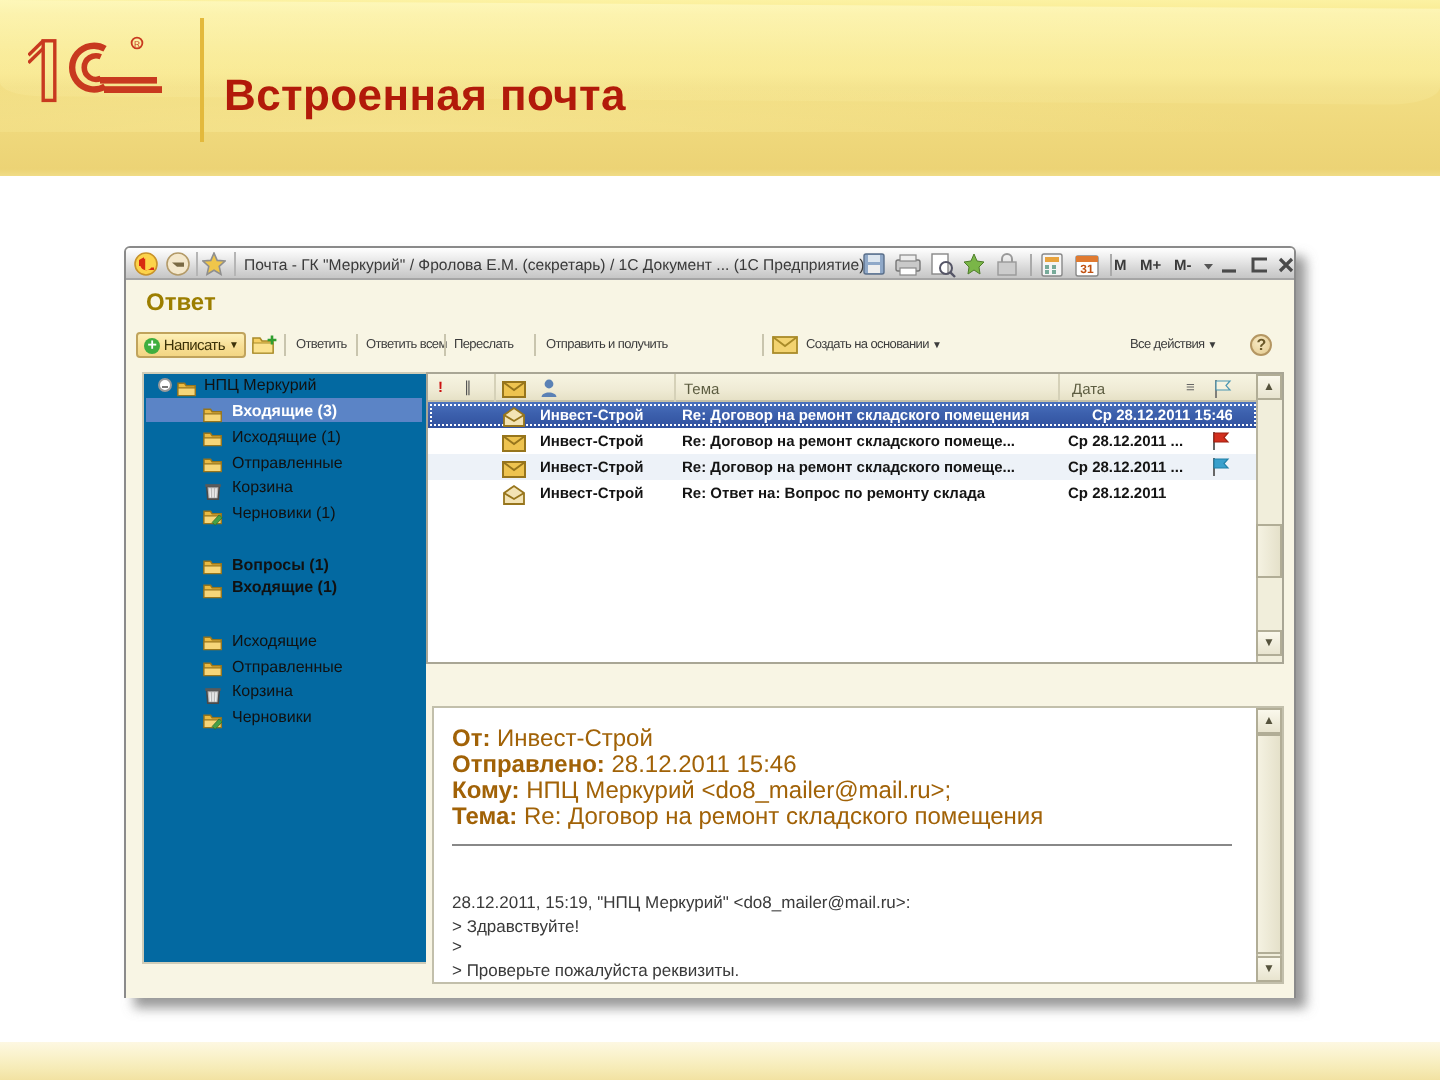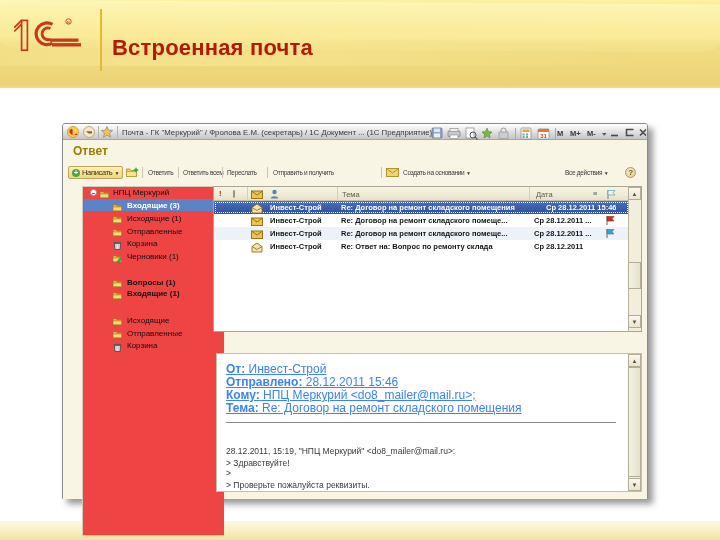--- a/index.html
+++ b/index.html
@@ -43,21 +43,21 @@
 
 #toolbar { left:0px; top:24px; width:584px; height:20px; font-size:6.5px; letter-spacing:-0.3px; color:#3c3c3c; }
 #btn-new { left:5px; top:2px; width:55px; height:13px;
   background:linear-gradient(180deg,#fdf0b8 0%,#f8df96 55%,#f3d684 100%);
   border:1px solid #c0a35c; border-radius:2px; font-size:7.5px; color:#3c3208;
   display:flex; align-items:center; justify-content:center; gap:2px; }
 .tbar-item { top:5px; white-space:nowrap; }
 .tbar-sep { top:3px; width:1px; height:11px; background:#c9c5ae; }
 
 
-#tree { left:8px; top:46px; width:142px; height:350px; background:#ef4444; border:1px solid #cfccb8; border-right:none;margin-left:11px; }
+#tree { left:8px; top:46px; width:142px; height:296px; background:#0369a1; border:1px solid #cfccb8; border-right:none; }
 .trow { position:absolute; left:0; width:140px; height:13px; font-size:8px; color:#111; }
 .trow .lbl { position:absolute; top:2px; white-space:nowrap; }
 .tsel { position:absolute; left:1px; top:0px; width:138px; height:12px; background:#5b84c6; }
 .expander { position:absolute; width:7px; height:7px; border:1px solid #9a9a9a; border-radius:50%; background:#fff; top:3px; }
 .expander::after { content:""; position:absolute; left:1px; top:2.5px; width:3px; height:1px; background:#777; }
 
 
 .fold { position:absolute; width:11px; height:9px; top:2px; }
 
 
@@ -72,21 +72,21 @@
   outline:1px dotted #fff; outline-offset:-2px; }
 
 
 .sb { position:absolute; background:#f1eedb; border:1px solid #b9b5a0; }
 .sbbtn { position:absolute; background:linear-gradient(180deg,#faf8ec,#e8e4cf); border:1px solid #b1ad96; color:#55523c;
   display:flex; align-items:center; justify-content:center; font-size:6px; }
 .sbthumb { position:absolute; background:linear-gradient(90deg,#f5f2e2,#e5e1ca); border:1px solid #b1ad96; }
 
 
 #preview { left:153px; top:213px; width:426px; height:139px; background:#fff; border:1px solid #c2bfab; }
-.pv-line { position:absolute; left:9px; font-size:12px; color:#3b82f6; white-space:nowrap;text-decoration:underline; }
+.pv-line { position:absolute; left:9px; font-size:12px; color:#a16207; white-space:nowrap; }
 .pv-body { position:absolute; left:9px; font-size:8.5px; color:#3a3a3a; white-space:nowrap; }
 #pv-sep { position:absolute; left:9px; top:68px; width:390px; height:1px; background:#888; }
 </style>
 </head>
 <body>
 <div id="page">
   <div id="banner" class="abs">
       <div class="wave abs"></div>
       <div class="wave2 abs"></div>
     </div>
@@ -290,20 +290,30 @@
           <div class="trow" style="top:152px">
             <div style="position:absolute;left:29px;top:1.5px;width:12px;height:10px">
               <svg class="fold" width="11" height="10" viewBox="0 0 11 10" style="left:0">
                 <path d="M2 2.5 L2.6 9.5 L8.4 9.5 L9 2.5 Z" fill="#b9b9b9" stroke="#4a4a4a" stroke-width="0.9"></path>
                 <path d="M3.8 3.5 L4 8.6 M5.5 3.5 L5.5 8.6 M7.2 3.5 L7 8.6" stroke="#f2f2f2" stroke-width="0.8"></path>
                 <rect x="1.2" y="1.2" width="8.6" height="1.5" fill="#5a5a5a"></rect>
               </svg>
             </div>
             <div class="lbl" style="left:44px;">Корзина</div>
           </div>
+          <div class="trow" style="top:165px">
+            <div style="position:absolute;left:29px;top:1.5px;width:12px;height:10px">
+              <svg class="fold" width="12" height="11" viewBox="0 0 12 11" style="left:0">
+                <path d="M0.5 2 L0.5 9.5 L11 9.5 L11 3.5 L5.5 3.5 L4.5 2 Z" fill="#eaba42" stroke="#97751c" stroke-width="0.9"></path>
+                <path d="M0.5 4.8 L11 4.8 L11 9.5 L0.5 9.5 Z" fill="#f6d679" stroke="#97751c" stroke-width="0.7"></path>
+                <path d="M5.5 8.8 L9.8 4.2 L11.6 6 L7.3 10.6 Z" fill="#46a046" stroke="#2c6e2c" stroke-width="0.5"></path>
+              </svg>
+            </div>
+            <div class="lbl" style="left:44px;">Черновики</div>
+          </div>
         </div>
       <div id="list" class="abs">
           <div id="lhead">
             <div style="position:absolute;left:5px;top:2px;color:#cc1111;font-weight:bold">!</div>
             <div style="position:absolute;left:18px;top:2px;color:#555">∥</div>
             <div class="hsep" style="left:33px"></div>
             <div style="position:absolute;left:36px;top:2px"><svg width="14" height="11" viewBox="0 0 14 11">
                 <rect x="1.5" y="2" width="11" height="7.5" fill="#eec34f" stroke="#97751c" stroke-width="1"></rect>
                 <path d="M1.5 2 L7 6 L12.5 2" fill="none" stroke="#97751c" stroke-width="1"></path>
               </svg></div>

